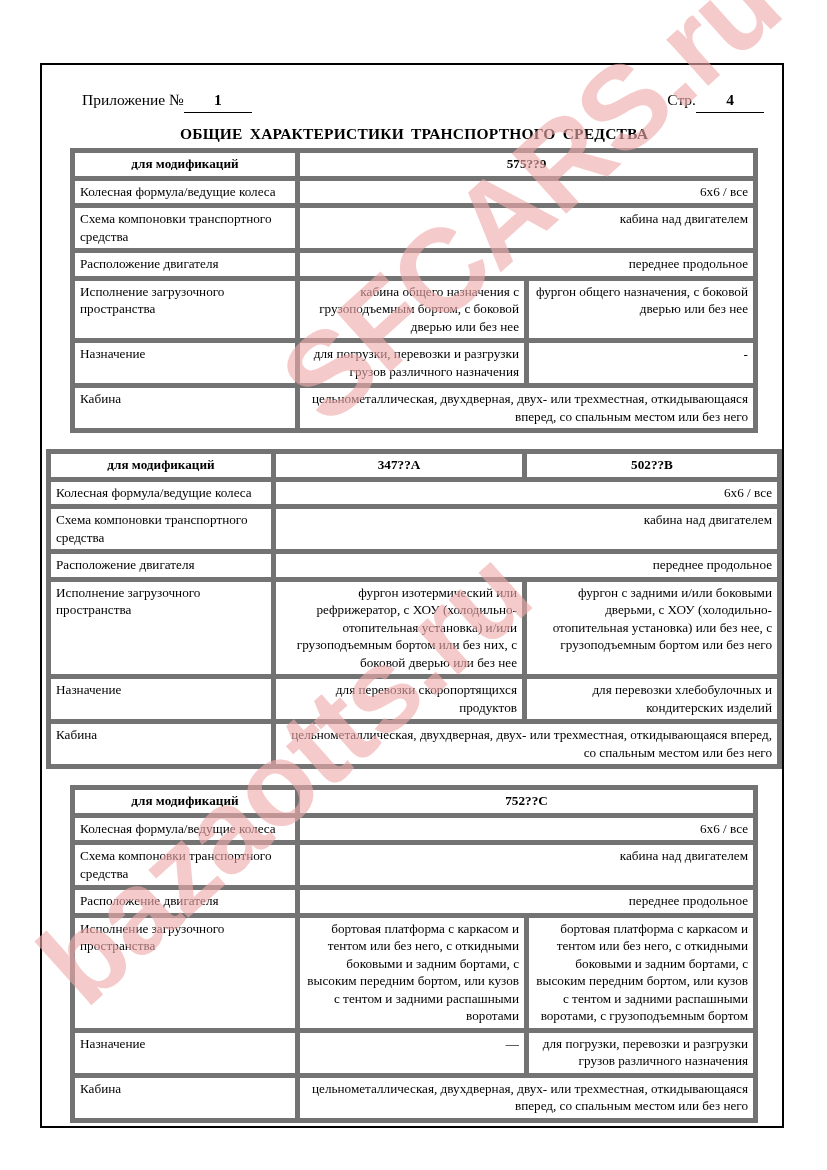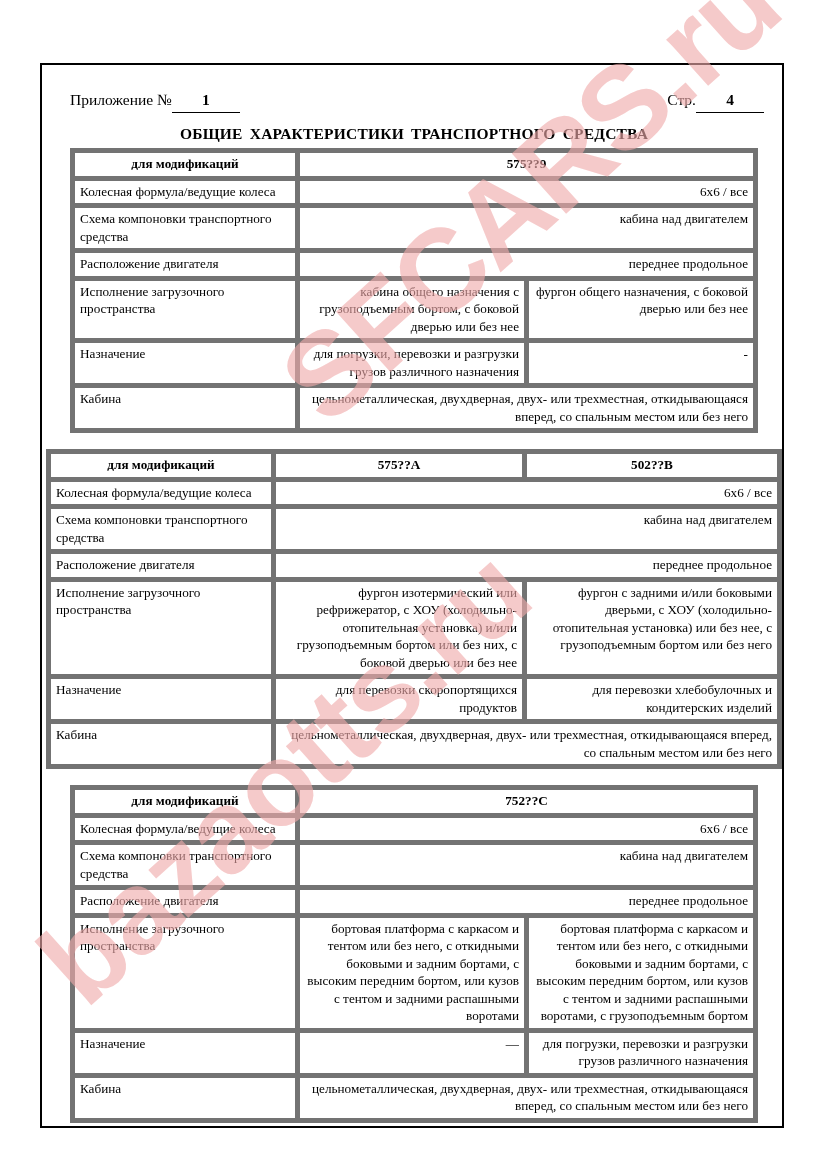--- a/index.html
+++ b/index.html
@@ -75,20 +75,21 @@
     position: relative;
     margin: 24px 0 0 0;
     padding: 0 22px 0 28px;
     font-size: 15.5px;
   }
   .hdr-line {
     display: flex;
     align-items: baseline;
     line-height: 22px;
     white-space: nowrap;
+    margin-left: 12px;
   }
   .hdr-line.line2 { margin-top: 3px; }
   .fill-under {
     display: inline-block;
     border-bottom: 1.6px solid #000;
     text-align: center;
     font-weight: bold;
     padding: 0 6px 1px 6px;
   }
   #appendix-number { min-width: 56px; }
@@ -197,21 +198,21 @@
             <tr>
               <td class="label-cell col-label">Кабина</td>
               <td class="val-cell" colspan="2">цельнометаллическая, двухдверная, двух- или трехместная, откидывающаяся вперед, со спальным местом или без него</td>
             </tr>
           </tbody>
         </table>
         <table class="spec-table">
           <tbody>
             <tr class="hdr-row">
               <td class="col-label">для модификаций</td>
-              <td class="col-a">575??А</td>
+              <td class="col-a">347??А</td>
               <td class="col-b">502??В</td>
             </tr>
             <tr>
               <td class="label-cell col-label">Колесная формула/ведущие колеса</td>
               <td class="val-cell" colspan="2">6х6 / все</td>
             </tr>
             <tr>
               <td class="label-cell col-label">Схема компоновки транспортного средства</td>
               <td class="val-cell" colspan="2">кабина над двигателем</td>
             </tr>

